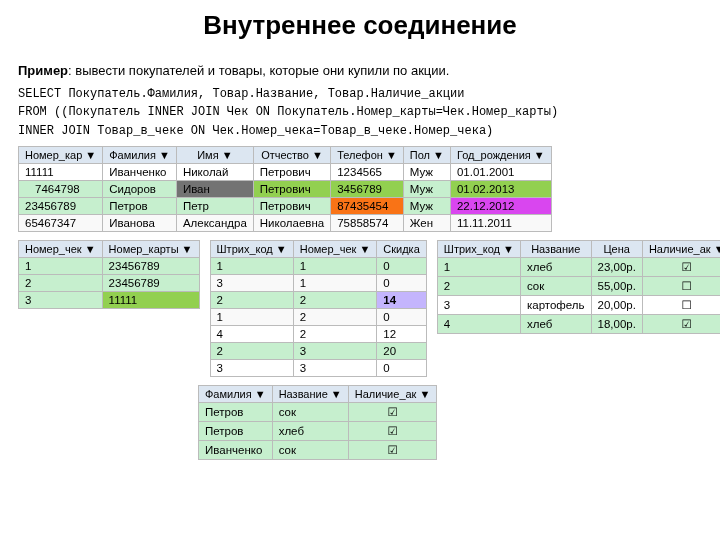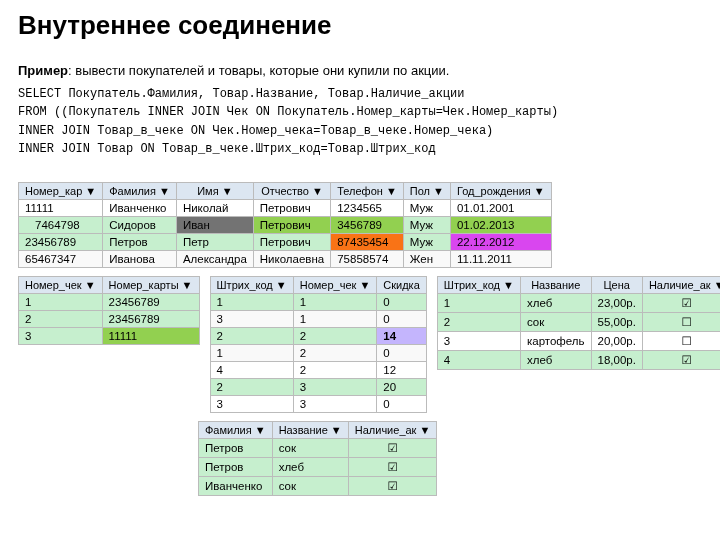--- a/index.html
+++ b/index.html
@@ -6,37 +6,37 @@
     body {
       font-family: Arial, sans-serif;
       background: #fff;
       width: 720px;
       min-height: 540px;
       padding: 10px 18px;
       font-size: 13px;
       color: #000;
     }
     h1 {
-      text-align: left;
+      text-align: center;
       font-size: 26px;
       font-weight: bold;
       margin-bottom: 8px;
     }
     .description {
       margin-bottom: 4px;
       font-size: 13px;
       line-height: 1.5;
       margin-top: 20px;
     }
     .description .bold { font-weight: bold; }
     .code-block {
       font-family: 'Courier New', monospace;
       font-size: 12px;
       line-height: 1.55;
-      margin-bottom: 23px;
+      margin-bottom: 6px;
       color: #000;
     }
     .tables-row {
       display: flex;
       gap: 10px;
       margin-bottom: 8px;
       align-items: flex-start;
     }
     .tables-row-bottom {
       display: flex;
@@ -66,21 +66,20 @@
 
 <h1>Внутреннее соединение</h1>
 
 <div class="description">
   <span class="bold">Пример</span><span>: вывести покупателей и товары, которые они купили по акции.</span>
 </div>
 <div class="code-block" id="sql-lines">
     <div>SELECT Покупатель.Фамилия, Товар.Название, Товар.Наличие_акции</div>
     <div>FROM ((Покупатель INNER JOIN Чек ON Покупатель.Номер_карты=Чек.Номер_карты)</div>
     <div>INNER JOIN  Товар_в_чеке ON Чек.Номер_чека=Товар_в_чеке.Номер_чека)</div>
-    <div>INNER JOIN Товар ON Товар_в_чеке.Штрих_код=Товар.Штрих_код</div>
   </div>
 
 <div class="tables-row">
   <table id="customers-table">
       <thead>
         <tr>
           <th>Номер_кар ▼</th>
           <th>Фамилия ▼</th>
           <th>Имя ▼</th>
           <th>Отчество ▼</th>

